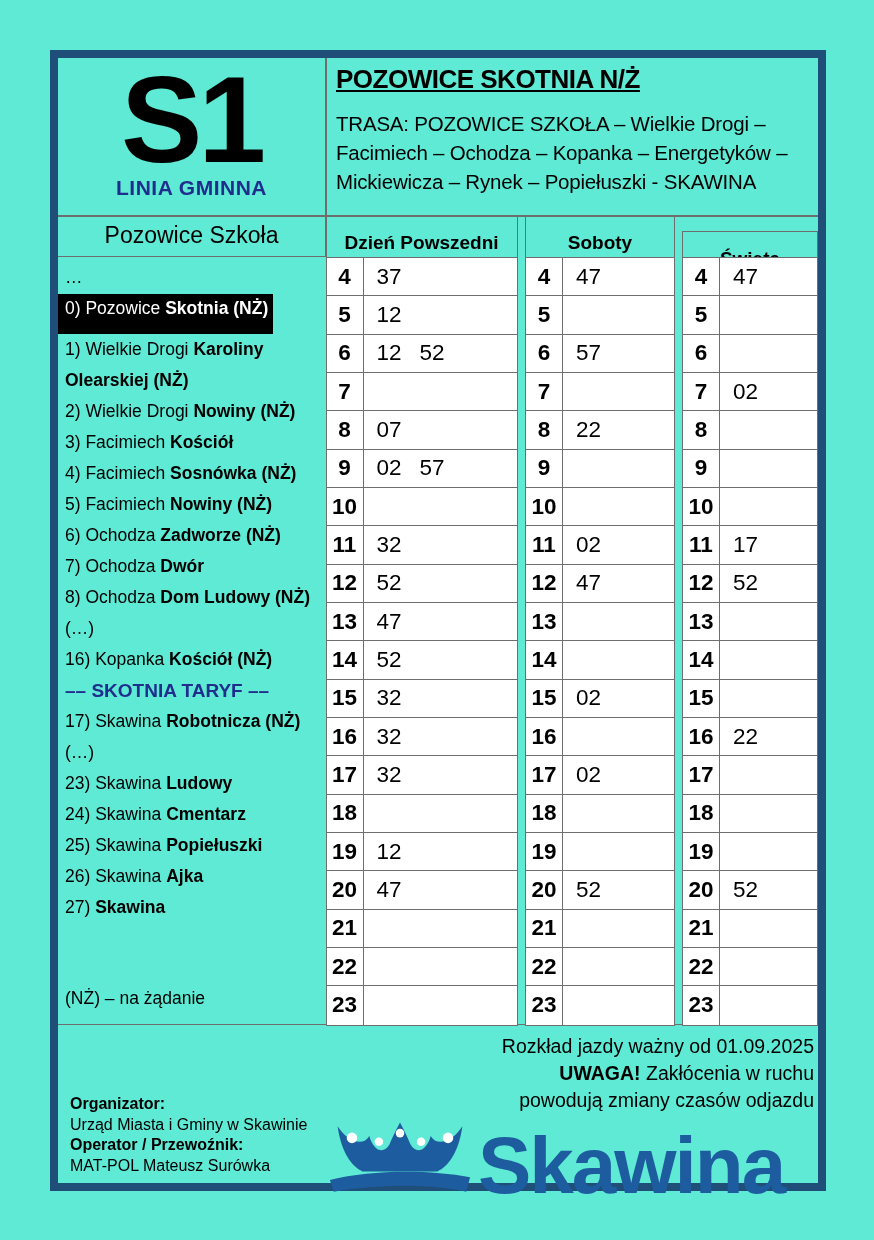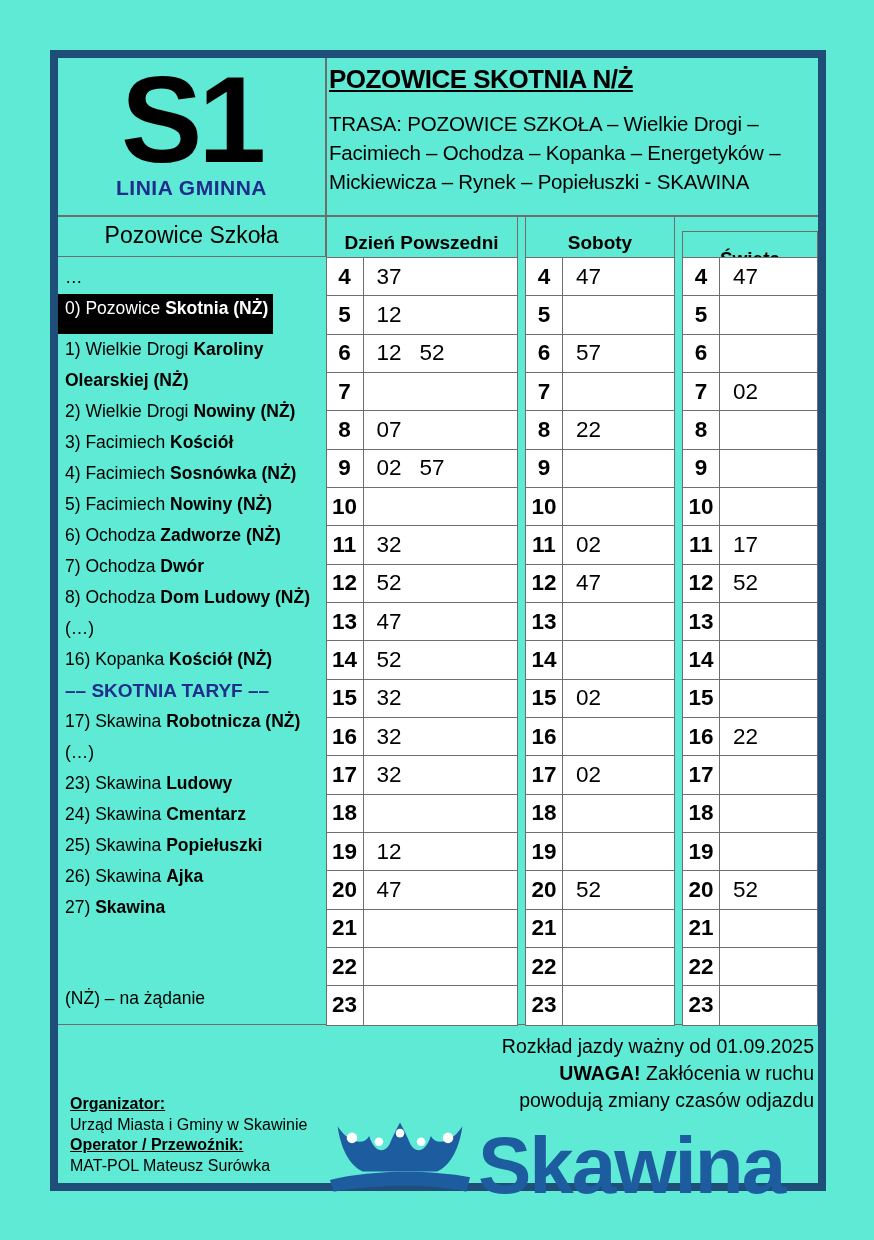--- a/index.html
+++ b/index.html
@@ -7,21 +7,21 @@
   }
   *{box-sizing:border-box; margin:0; padding:0;}
   body{background:#fff; font-family:"Liberation Sans", sans-serif; color:#000;}
   .page{position:relative; width:874px; height:1240px; background:#5eead4; overflow:hidden;}
   .frame{position:absolute; left:50px; top:50px; width:776px; height:1141px;
          border:8px solid var(--frame);}
   
   .head-left{position:absolute; left:0; top:0; width:267px; height:157px; text-align:center;}
   .line-number{font-size:122px; font-weight:bold; line-height:108px; margin-top:8px; letter-spacing:-4px;}
   .line-type{font-size:21px; font-weight:bold; color:var(--navy); margin-top:2px; letter-spacing:.5px;}
-  .head-right{position:absolute; left:269px; top:0; width:491px; height:157px; padding:6px 14px 0 2px;}
+  .head-right{position:absolute; left:269px; top:0; width:491px; height:157px; padding:6px 14px 0 9px;}
   .tt-title{font-size:26px; font-weight:bold; text-decoration:underline; letter-spacing:-.5px;}
   .tt-route{font-size:20.5px; line-height:29px; margin-top:14px; letter-spacing:-.2px;}
   .vline{position:absolute; left:267px; top:0; width:1.5px; height:199px; background:var(--grid);}
   .hline1{position:absolute; left:0; top:157px; width:760px; height:1.5px; background:var(--grid);}
   .hline2{position:absolute; left:0; top:965.5px; width:760px; height:1.5px; background:var(--grid);}
   
   .stops-head{position:absolute; left:0; top:157px; width:267px; height:42px;
               border-bottom:1.5px solid var(--grid); font-size:23px;
               display:flex; align-items:center; justify-content:center;}
   .ghead{position:absolute; top:157px; height:56px; border:1.5px solid var(--grid);
@@ -45,21 +45,21 @@
   .trow{height:38.33px; display:flex; border-bottom:1.5px solid var(--grid);}
   .trow:last-child{border-bottom:none;}
   .hcell{width:37px; border-right:1.5px solid var(--grid); font-weight:bold; font-size:22.5px;
          display:flex; align-items:center; justify-content:center; flex:0 0 auto;}
   .mcell{flex:1; display:flex; align-items:center; padding-left:13px; font-size:22.5px;}
   .min + .min{margin-left:18px;}
   
   .notes{position:absolute; right:4px; top:975px; text-align:right;
          font-size:19.5px; line-height:27px;}
   .org{position:absolute; left:12px; top:1036px; font-size:16px; line-height:20.5px;}
-  .org .b{font-weight:bold;text-decoration:underline;}
+  .org .b{font-weight:bold;}
   .logo-crown{position:absolute; left:270px; top:1062px; width:144px; height:78px; z-index:3;}
   .logo-text{position:absolute; left:420px; top:1068px; z-index:3; color:var(--logo);
              font-size:80px; font-weight:bold; letter-spacing:-2px; line-height:80px;}
 </style>
 </head>
 <body>
 
 <div class="page">
   <div class="frame">
 

